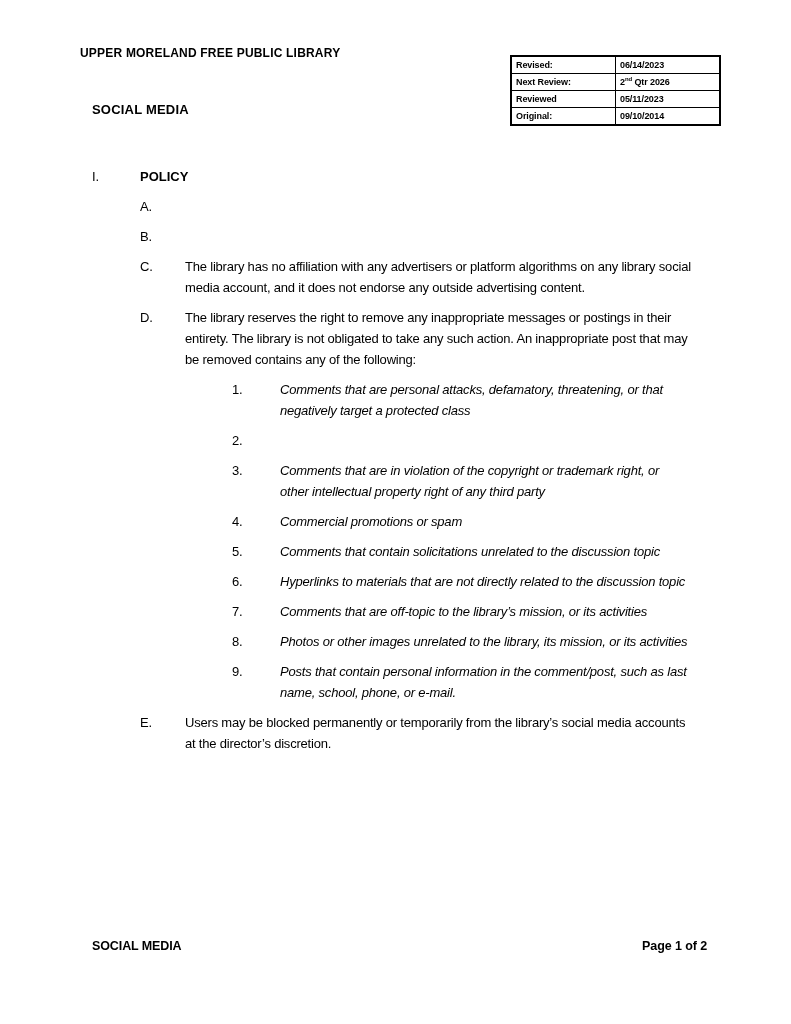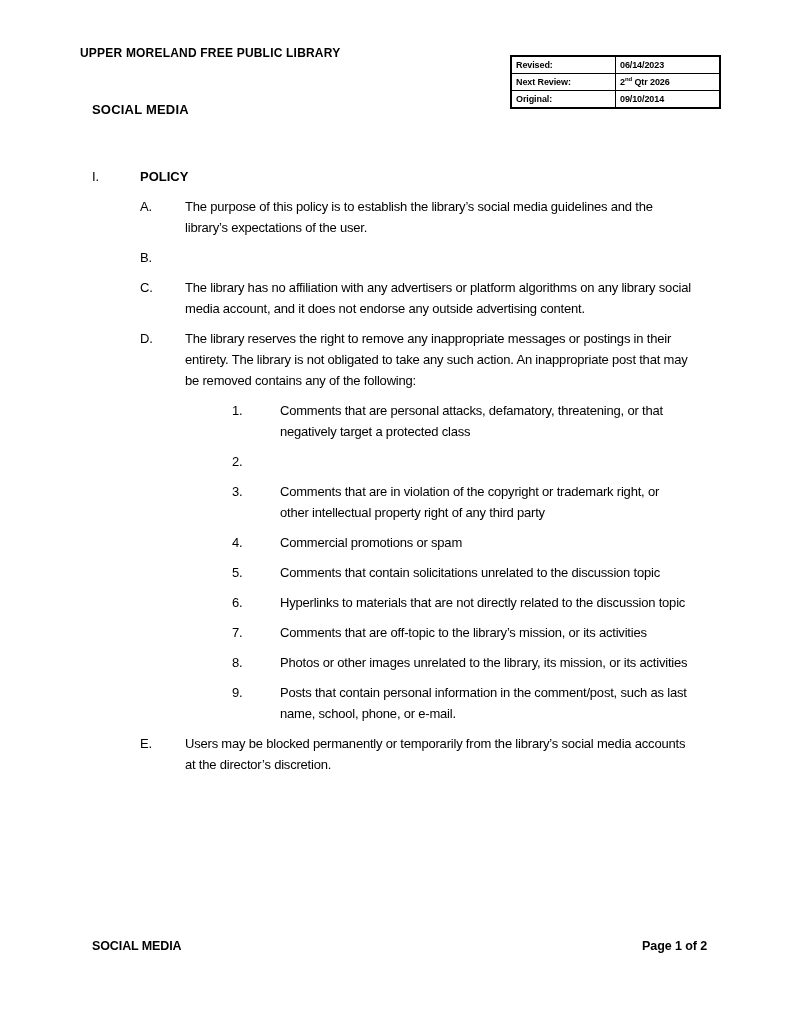--- a/index.html
+++ b/index.html
@@ -70,21 +70,21 @@
     letter-spacing: -0.2px;
   }
   .sec-row { display: flex; margin-bottom: 9px; }
   .sec-num { width: 48px; flex: none; }
   .sec-head { font-weight: 700; letter-spacing: 0; }
   .item { display: flex; margin-left: 48px; margin-bottom: 9px; }
   .item-lbl { width: 45px; flex: none; }
   .item-txt { width: 506px; }
   .sub { display: flex; margin-left: 140px; margin-bottom: 9px; }
   .sub-lbl { width: 48px; flex: none; }
-  .sub-txt { width: 410px; }
+  .sub-txt { width: 410px; font-style: italic; }
   .doc-footer {
     position: absolute;
     left: 92px;
     top: 939px;
     width: 615px;
     display: flex;
     justify-content: space-between;
     font-size: 12.5px;
     font-weight: 700;
     letter-spacing: -0.1px;
@@ -102,36 +102,39 @@
     <tbody>
       <tr>
         <td class="lbl">Revised:</td>
         <td class="val">06/14/2023</td>
       </tr>
       <tr>
         <td class="lbl">Next Review:</td>
         <td class="val"><span>2</span><sup>nd</sup><span> Qtr 2026</span></td>
       </tr>
       <tr>
+        <td class="lbl">Reviewed</td>
+        <td class="val">05/11/2023</td>
+      </tr>
+      <tr>
         <td class="lbl">Original:</td>
         <td class="val">09/10/2014</td>
       </tr>
     </tbody>
   </table>
 
   <div class="doc-body">
 
     <div class="sec-row">
       <span class="sec-num">I.</span>
       <span class="sec-head">POLICY</span>
     </div>
 
     <div class="item">
       <span class="item-lbl">A.</span>
-      <span class="item-txt">The purpose of this policy is to establish the library’s social media guidelines and the library’s expectations of the user.</span>
     </div>
 
     <div class="item">
       <span class="item-lbl">B.</span>
     </div>
 
     <div class="item">
       <span class="item-lbl">C.</span>
       <span class="item-txt">The library has no affiliation with any advertisers or platform algorithms on any library social media account, and it does not endorse any outside advertising content.</span>
     </div>

